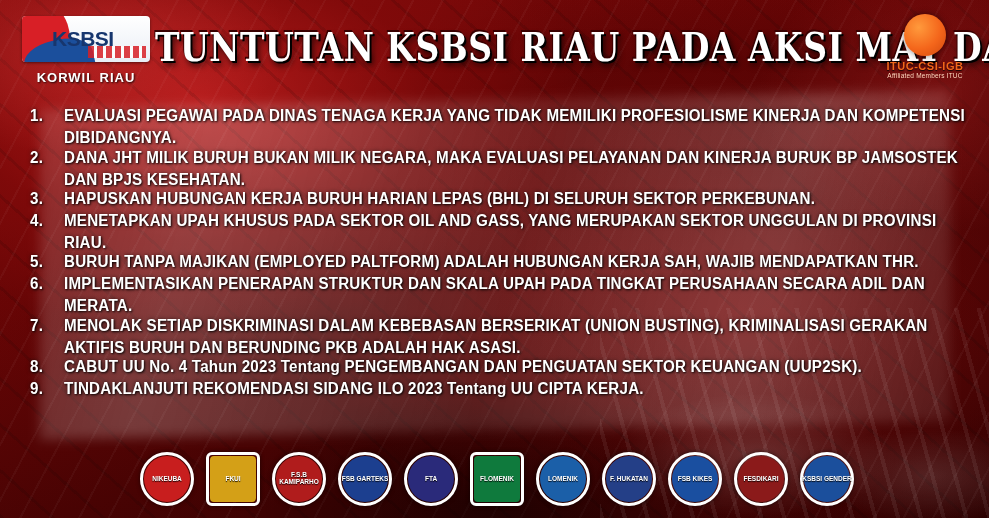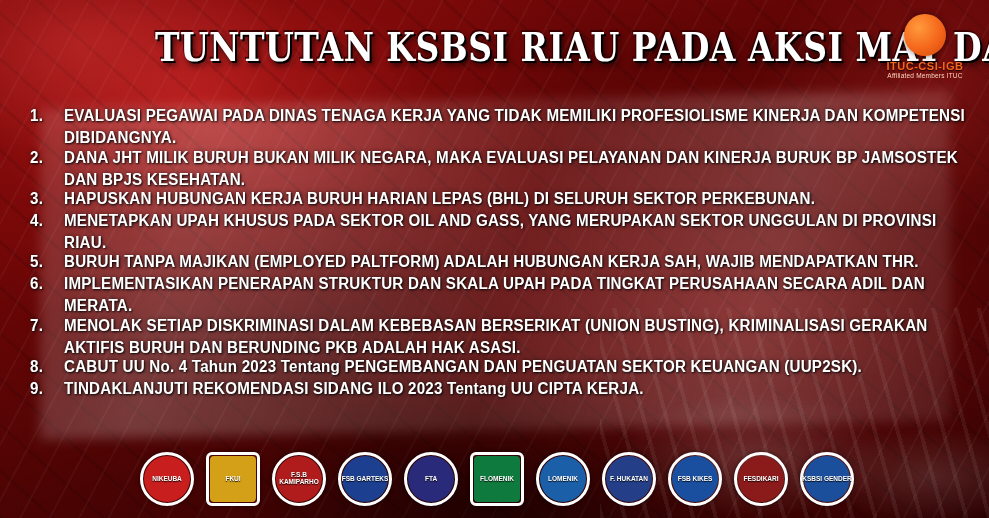--- a/index.html
+++ b/index.html
@@ -234,20 +234,29 @@
 <body>
 
 <div id="poster">
   <div class="tex1"></div>
   <div class="tex2"></div>
   <div class="whitewash"></div>
   <div class="crowd"></div>
 
   <div class="header">
 
+    <div class="logo-left">
+      <div class="ksbsi-badge">
+        <div class="swoop"></div>
+        <div class="swoop2"></div>
+        <div class="stripes"></div>
+        <div class="ks-text">KSBSI</div>
+      </div>
+      <div class="korwil">KORWIL RIAU</div>
+    </div>
 
     <div class="title">TUNTUTAN KSBSI RIAU PADA AKSI MAY DAY 2024</div>
 
     <div class="logo-right">
       <div class="ituc-dot"></div>
       <div class="ituc-text">ITUC-CSI-IGB</div>
       <div class="ituc-sub">Affiliated Members ITUC</div>
     </div>
   </div>
 

